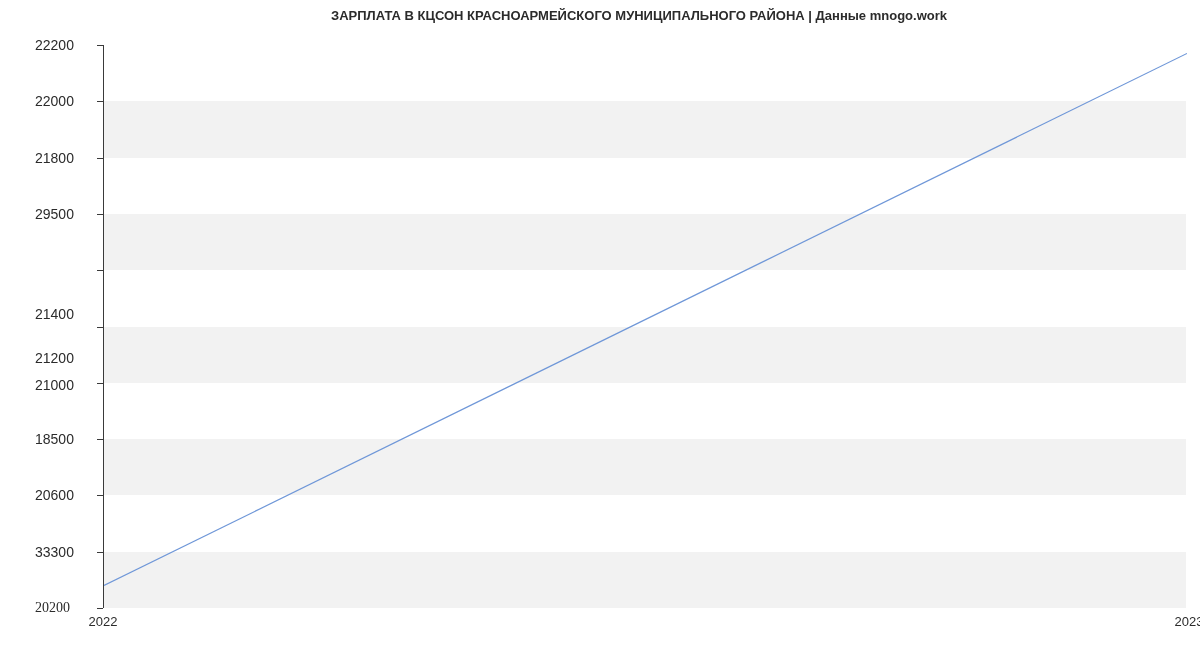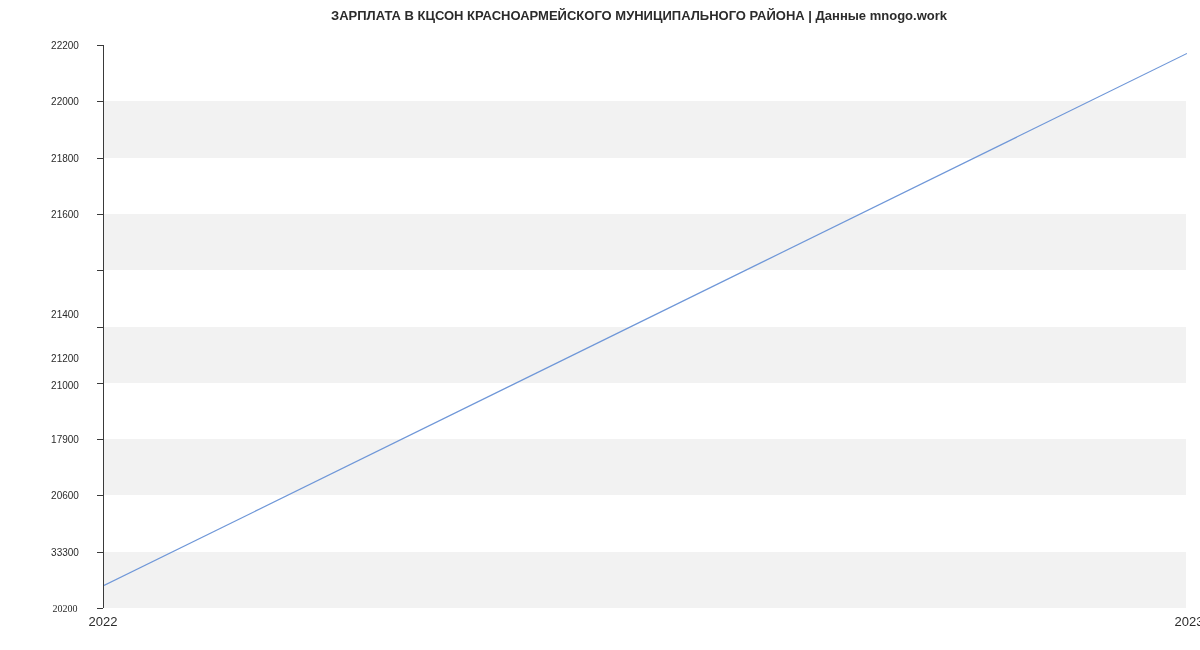--- a/index.html
+++ b/index.html
@@ -35,22 +35,22 @@
   .band {
     position: absolute;
     left: 0;
     width: 100%;
     background: #f2f2f2;
   }
   .y-tick-label {
     position: absolute;
     right: 1105px;
     width: 60px;
-    text-align: center;
-    font-size: 10px;
+    text-align: left;
+    font-size: 14px;
     transform: translateY(-50%);
   }
   .x-tick-label {
     position: absolute;
     font-size: 13px;
     top: 614px;
     transform: translateX(-50%);
   }
   .y-tick-mark {
     position: absolute;
@@ -87,29 +87,29 @@
     <path id="series-path" d="M0 540.48 L1083 8.44500000000005 "></path>
   </svg>
 </div>
 
 <div class="y-tick-label" style="top: 608px; font-family: Liberation Serif, serif;">20200</div>
 <div class="y-tick-mark" style="top: 608px;"></div>
 <div class="y-tick-label" style="top: 551.7px;">33300</div>
 <div class="y-tick-mark" style="top: 551.7px;"></div>
 <div class="y-tick-label" style="top: 495.4px;">20600</div>
 <div class="y-tick-mark" style="top: 495.4px;"></div>
-<div class="y-tick-label" style="top: 439.1px;">17900</div>
+<div class="y-tick-label" style="top: 439.1px;">18500</div>
 <div class="y-tick-mark" style="top: 439.1px;"></div>
 <div class="y-tick-label" style="top: 385px;">21000</div>
 <div class="y-tick-mark" style="top: 382.8px;"></div>
 <div class="y-tick-label" style="top: 326.5px; margin-top: 31px;">21200</div>
 <div class="y-tick-mark" style="top: 326.5px;"></div>
 <div class="y-tick-label" style="top: 270.2px; margin-top: 44px;">21400</div>
 <div class="y-tick-mark" style="top: 270.2px;"></div>
-<div class="y-tick-label" style="top: 213.9px;">21600</div>
+<div class="y-tick-label" style="top: 213.9px;">29500</div>
 <div class="y-tick-mark" style="top: 213.9px;"></div>
 <div class="y-tick-label" style="top: 157.6px;">21800</div>
 <div class="y-tick-mark" style="top: 157.6px;"></div>
 <div class="y-tick-label" style="top: 101.3px;">22000</div>
 <div class="y-tick-mark" style="top: 101.3px;"></div>
 <div class="y-tick-label" style="top: 45px;">22200</div>
 <div class="y-tick-mark" style="top: 45px;"></div>
 <div class="x-tick-label" style="left: 103px;">2022</div>
 <div class="x-tick-label" style="left: 1145px; margin-left: 44px;">2023</div>
 

